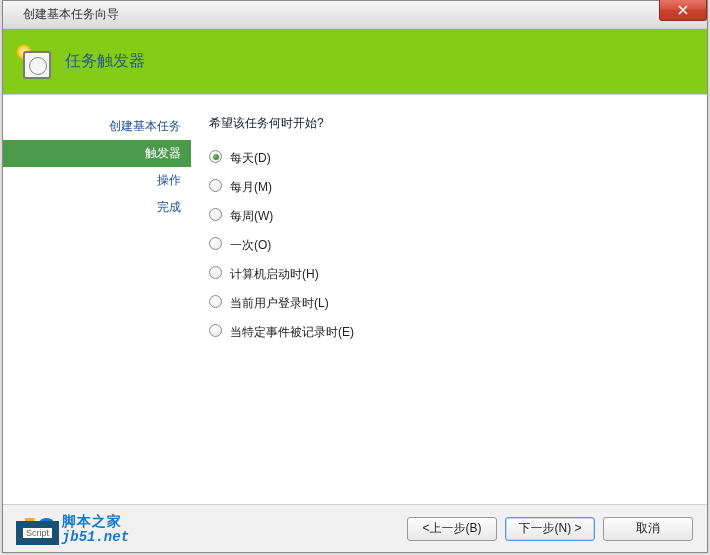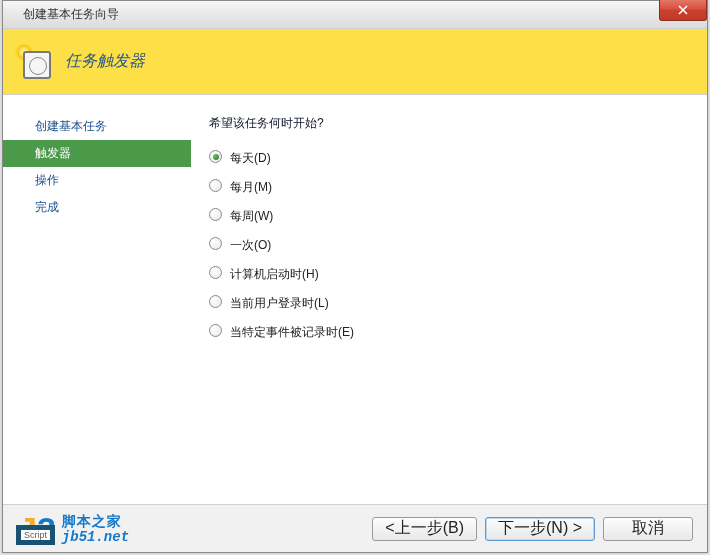--- a/index.html
+++ b/index.html
@@ -52,22 +52,21 @@
   color: #fff;
   cursor: pointer;
 }
 .close-btn svg { width: 10px; height: 10px; }
 .header {
   height: 66px;
   border-bottom: 1px solid #d0d0d0;
   display: flex;
   align-items: center;
   padding-left: 14px;
-  background: #fde047;
-  font-style: italic;
+  background: #84cc16;
 }
 .header-icon {
   width: 34px;
   height: 34px;
   margin-right: 14px;
   position: relative;
 }
 .header-icon .clock-face {
   width: 28px;
   height: 28px;
@@ -114,23 +113,24 @@
 }
 .sidebar::after {
   content: '';
   position: absolute;
   right: 0;
   top: 18px;
   bottom: 10px;
   width: 0;
 }
 .sidebar-item {
-  padding: 5px 10px 5px 32px;
+  padding: 5px 10px 5px 18px;
   color: #1a4f8f;
   cursor: pointer;
+  text-align: right;
 }
 .sidebar-item.selected {
   background: #4a9a4a;
   color: #fff;
 }
 .content {
   flex: 1;
   padding: 20px 10px 10px 18px;
 }
 .question {
@@ -173,21 +173,21 @@
   padding-right: 14px;
   gap: 8px;
 }
 .btn {
   min-width: 90px;
   height: 24px;
   padding: 0 12px;
   background: linear-gradient(to bottom, #fdfdfd, #e8e8e8);
   border: 1px solid #9a9a9a;
   border-radius: 3px;
-  font-size: 16px;
+  font-size: 12px;
   color: #222;
   cursor: pointer;
   display: inline-flex;
   align-items: center;
   justify-content: center;
 }
 .btn.default {
   border: 1px solid #5a9ad6;
   box-shadow: inset 0 0 0 1px #b8d8f2;
 }
@@ -215,21 +215,21 @@
   line-height: 1.1;
 }
 .wm-cn { color: #0a73c9; font-size: 14px; font-weight: bold; letter-spacing: 1px; }
 .wm-url { color: #0a73c9; font-size: 14px; font-family: "Courier New", monospace; font-style: italic; font-weight: bold; }
 .wm-script {
   position: absolute;
   left: 10px;
   bottom: 4px;
   font-size: 9px;
   color: #555;
-  border: 5px solid #0c4a6e;
+  border: 7px solid #0c4a6e;
   padding: 0 3px;
   background: #fff;
 }
 </style>
 </head>
 <body>
 
 <div class="window">
 
   <div class="titlebar">

